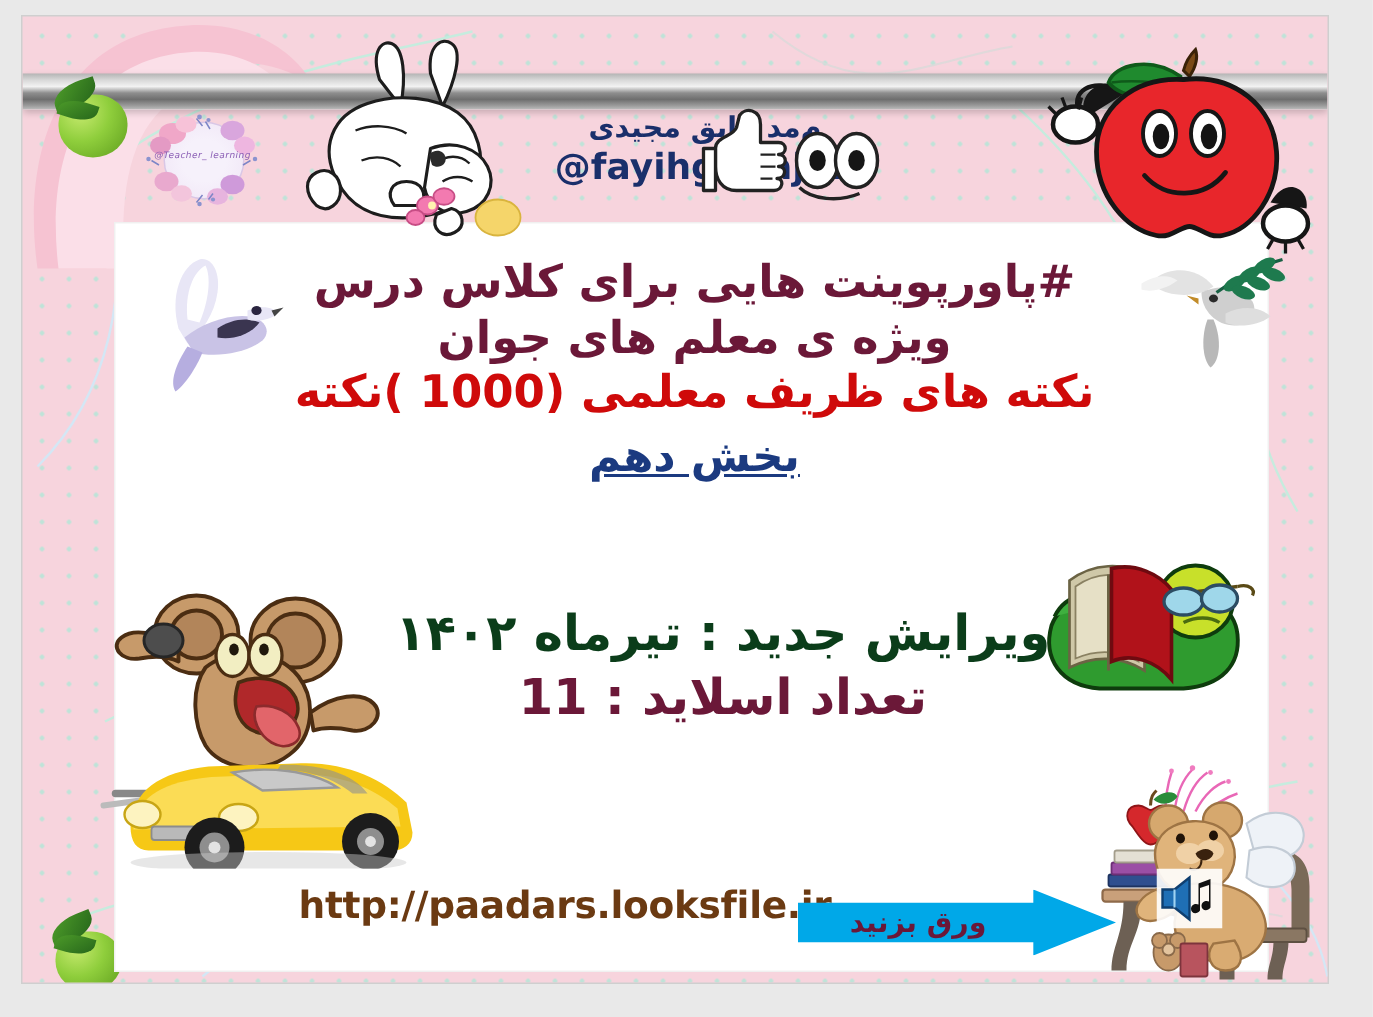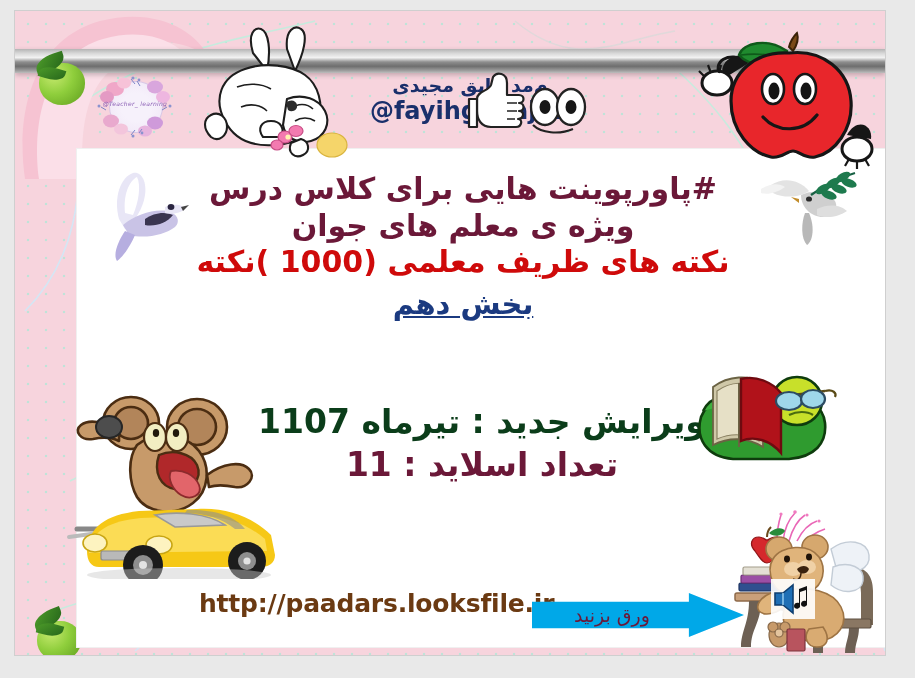--- a/index.html
+++ b/index.html
@@ -47,21 +47,20 @@
     position:absolute;left:-10px;top:-12px;width:230px;height:190px;
   }
 
   
   #panel{
     position:absolute;
     left:62px;top:138px;
     width:768px;height:498px;
     background:#ffffff;
     box-shadow:0 0 0 1px #f0f0f0;
-    padding-left:45px;
   }
 
   
   #header-block{
     position:absolute;left:330px;top:64px;width:250px;
     text-align:center;z-index:40;
   }
   #header-name{
     font-size:19px;font-weight:bold;color:#1a2f6b;
     direction:rtl;line-height:1.15;
@@ -105,21 +104,21 @@
     cursor:pointer;
   }
   #arrow-btn .arrow-shape{
     position:absolute;inset:0;
     background:#00a8e8;
     clip-path:polygon(0 20%,74% 20%,74% 0,100% 50%,74% 100%,74% 80%,0 80%);
   }
   #arrow-btn .arrow-label{
     position:absolute;left:6px;top:0;width:148px;height:100%;
     display:flex;align-items:center;justify-content:center;
-    direction:rtl;font-size:19px;font-weight:normal;color:#6b1838;
+    direction:rtl;font-size:19px;font-weight:bold;color:#6b1838;
     letter-spacing:1px;
   }
 
   
   #logo{
     position:absolute;left:78px;top:62px;width:84px;height:66px;z-index:45;
   }
   #logo .ring{
     position:absolute;left:16px;top:8px;width:52px;height:50px;
     border-radius:50%;
@@ -300,21 +299,21 @@
     <div id="panel">
 
       <div id="titles">
         <div class="t-line" id="t1">#پاورپوینت هایی برای کلاس درس</div>
         <div class="t-line" id="t2">ویژه ی معلم های جوان</div>
         <div class="t-line" id="t3">نکته های ظریف معلمی (1000 )نکته</div>
         <div class="t-line" id="t4">بخش  دهم</div>
       </div>
 
       <div id="mid">
-        <div id="m1">ویرایش جدید : تیرماه 1107</div>
+        <div id="m1">ویرایش جدید : تیرماه ۱۴۰۲</div>
         <div id="m2">تعداد اسلاید : 11</div>
       </div>
 
       <div id="url">http://paadars.looksfile.ir</div>
 
       <div id="arrow-btn">
         <div class="arrow-shape"></div>
         <div class="arrow-label">ورق بزنید</div>
       </div>
 

